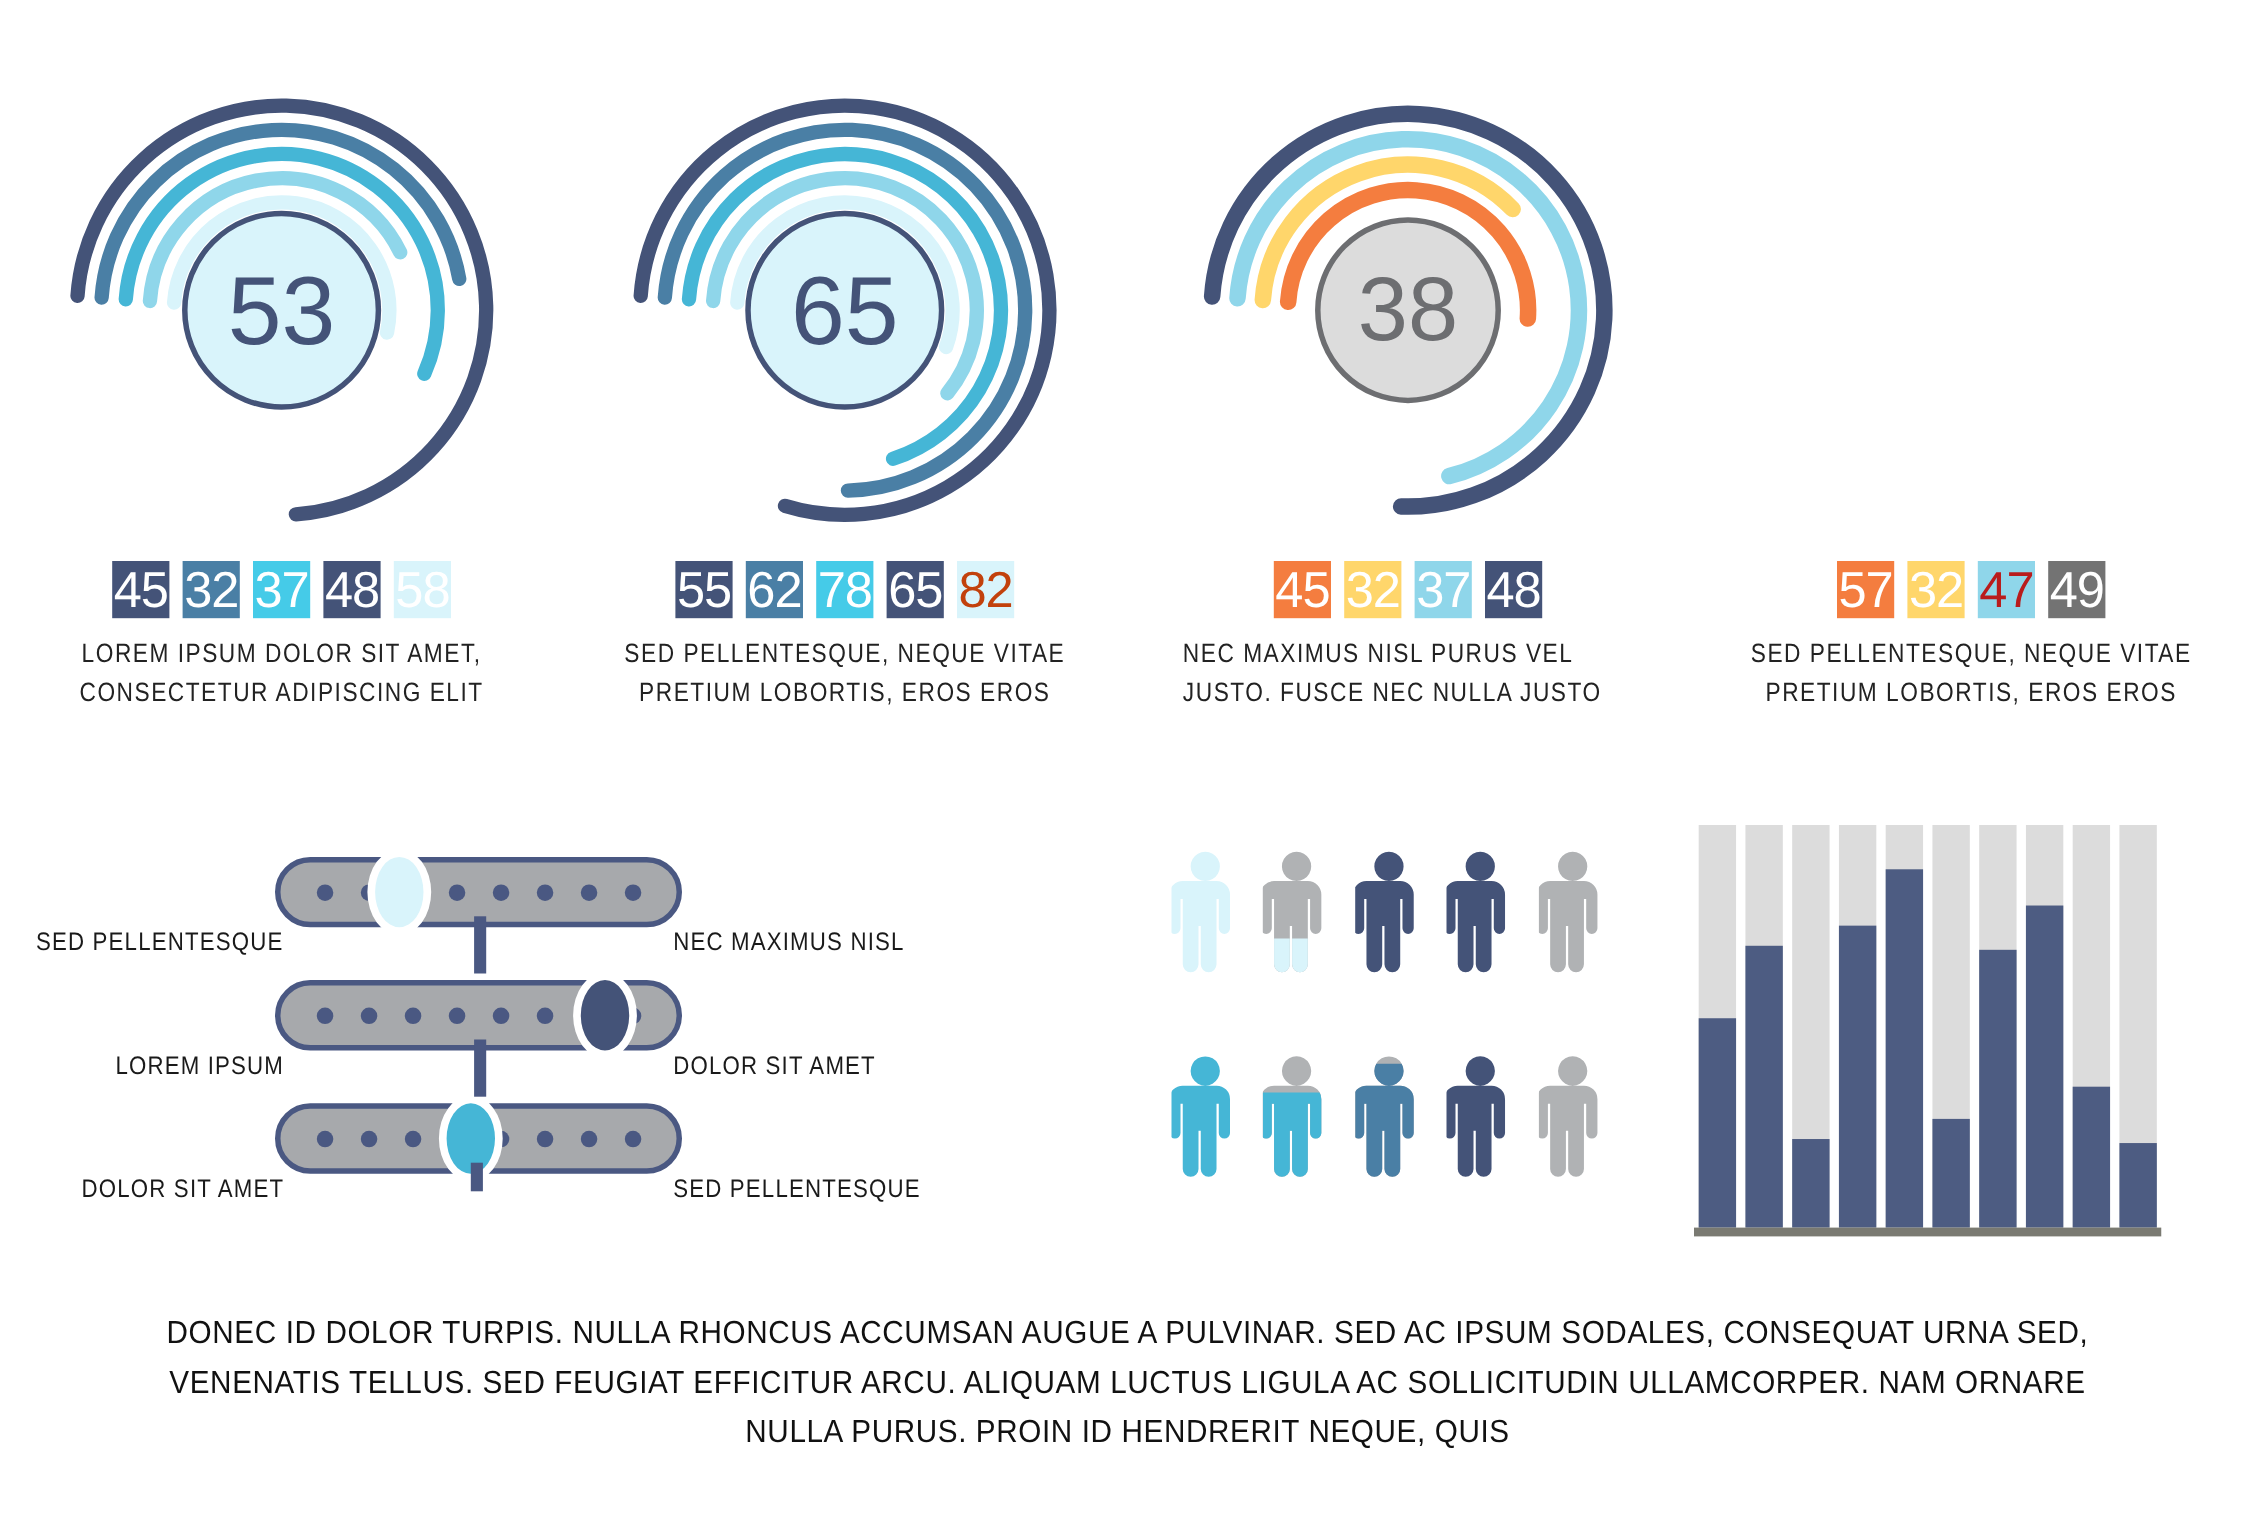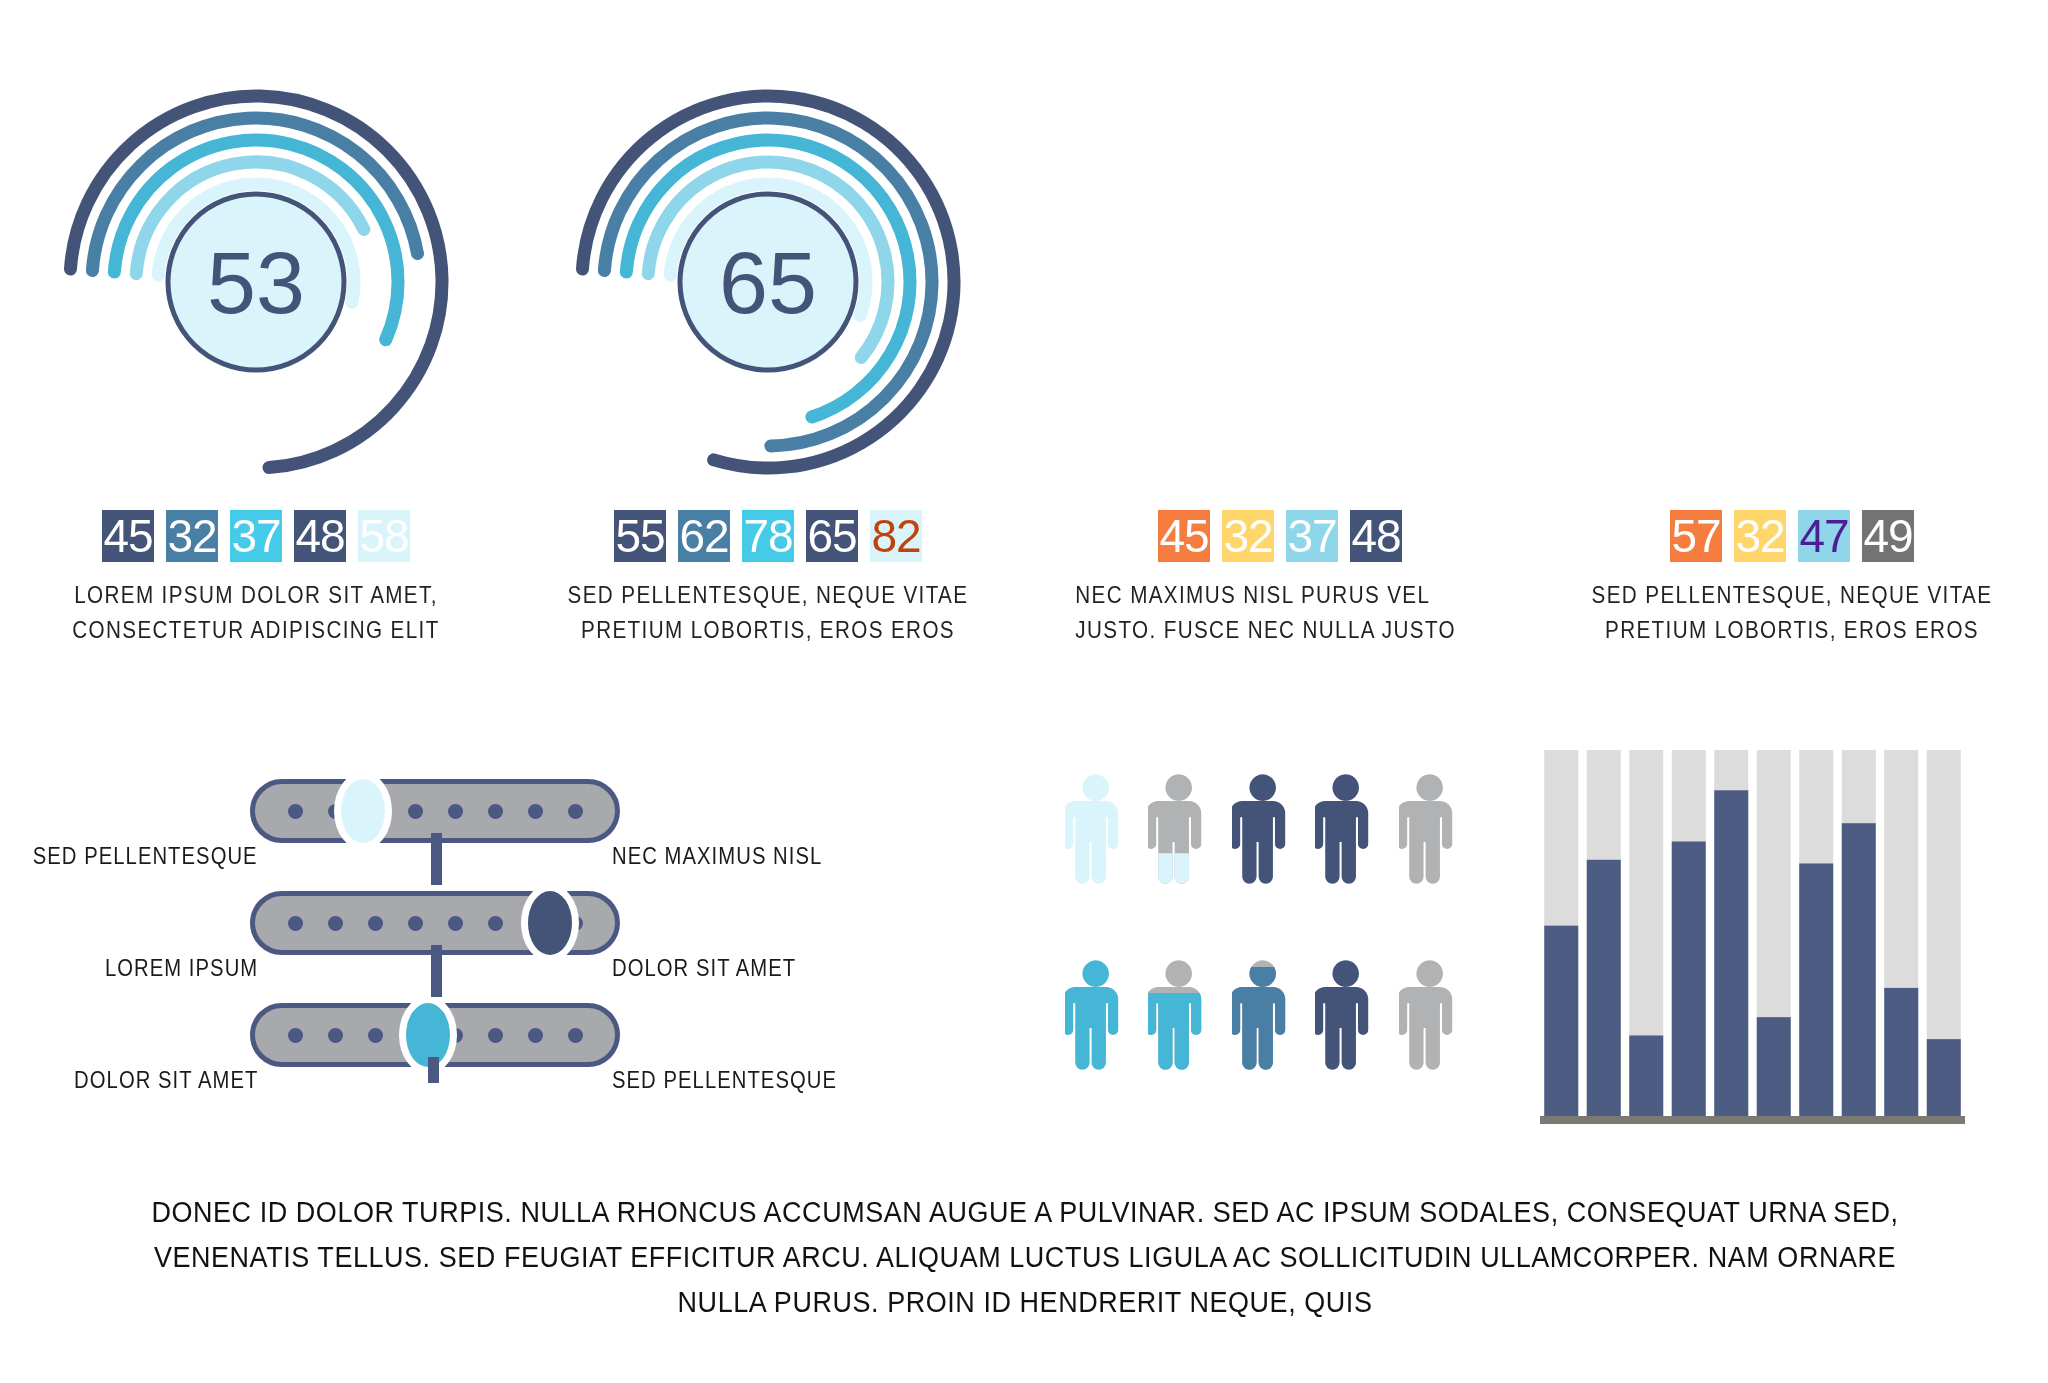--- a/index.html
+++ b/index.html
@@ -247,34 +247,46 @@
           <div class="badge" style="background: rgb(68, 83, 120); color: rgb(255, 255, 255);">55</div>
           <div class="badge" style="background: rgb(74, 127, 165); color: rgb(255, 255, 255);">62</div>
           <div class="badge" style="background: rgb(69, 203, 232); color: rgb(255, 255, 255);">78</div>
           <div class="badge" style="background: rgb(68, 83, 120); color: rgb(255, 255, 255);">65</div>
           <div class="badge" style="background: rgb(217, 244, 251); color: #c2410c;">82</div>
         </div>
       <div class="cap">SED PELLENTESQUE, NEQUE VITAE PRETIUM LOBORTIS, EROS EROS</div>
     </div>
 
     <div class="gauge-cell">
+      <div class="gauge-svg-wrap">
+        <svg class="gauge-svg" width="400" height="420" viewBox="0 0 400 420">
+          <g id="g3-arcs">
+              <path d="M 21.93481702862138 187.5484694366736 A 178.5 178.5 0 1 1 193.7704398386036 378.3912626229086" fill="none" stroke="#445378" stroke-width="15" stroke-linecap="round"></path>
+              <path d="M 44.978546589623306 189.1598439801629 A 155.4 155.4 0 1 1 237.5946625761884 350.78395586328986" fill="none" stroke="#8fd6ea" stroke-width="15" stroke-linecap="round"></path>
+              <path d="M 68.02227615062526 190.77121852365218 A 132.3 132.3 0 0 1 295.16865558480356 108.09669758827465" fill="none" stroke="#ffd66b" stroke-width="15" stroke-linecap="round"></path>
+              <path d="M 91.0660057116272 192.3825930671415 A 109.2 109.2 0 0 1 308.9339942883728 207.61740693285847" fill="none" stroke="#f47d3f" stroke-width="15" stroke-linecap="round"></path>
+            </g>
+          <circle cx="200" cy="200" r="82" fill="#dcdcdc" stroke="#6d6e71" stroke-width="5"></circle>
+          <text x="200" y="200" text-anchor="middle" dominant-baseline="central" font-family="Liberation Sans, sans-serif" font-size="82" fill="#6d6e71">38</text>
+        </svg>
+      </div>
       <div class="badges" id="badges-2">
           <div class="badge" style="background: rgb(244, 125, 63); color: rgb(255, 255, 255);">45</div>
           <div class="badge" style="background: rgb(255, 214, 107); color: rgb(255, 255, 255);">32</div>
           <div class="badge" style="background: rgb(143, 214, 234); color: rgb(255, 255, 255);">37</div>
           <div class="badge" style="background: rgb(68, 83, 120); color: rgb(255, 255, 255);">48</div>
         </div>
       <div class="cap left-al">NEC MAXIMUS NISL PURUS VEL JUSTO. FUSCE NEC NULLA JUSTO</div>
     </div>
 
     <div class="gauge-cell">
       <div class="badges" id="badges-3">
           <div class="badge" style="background: rgb(244, 125, 63); color: rgb(255, 255, 255);">57</div>
           <div class="badge" style="background: rgb(255, 214, 107); color: rgb(255, 255, 255);">32</div>
-          <div class="badge" style="background: rgb(143, 214, 234); color: #4c1d95;">47</div>
+          <div class="badge" style="background: rgb(143, 214, 234); color: #b91c1c;">47</div>
           <div class="badge" style="background: #737373; color: rgb(255, 255, 255);">49</div>
         </div>
       <div class="cap">SED PELLENTESQUE, NEQUE VITAE PRETIUM LOBORTIS, EROS EROS</div>
     </div>
 
   </div>
 
   <div class="sliders" id="slider-group">
       <div class="slider-row" style="top: 0px;">
         <div style="position: relative; margin-left: 180px;">

